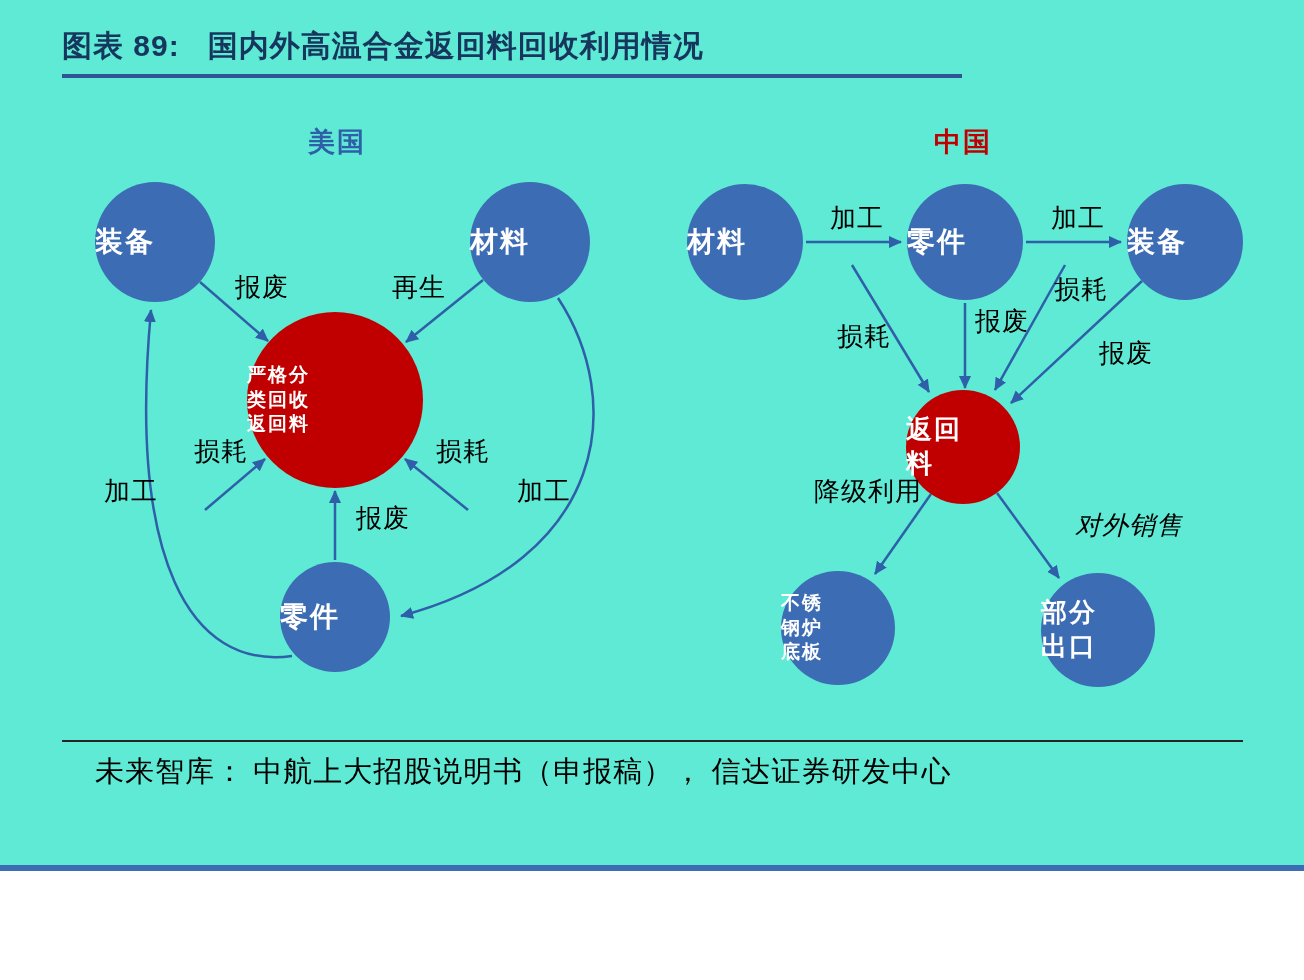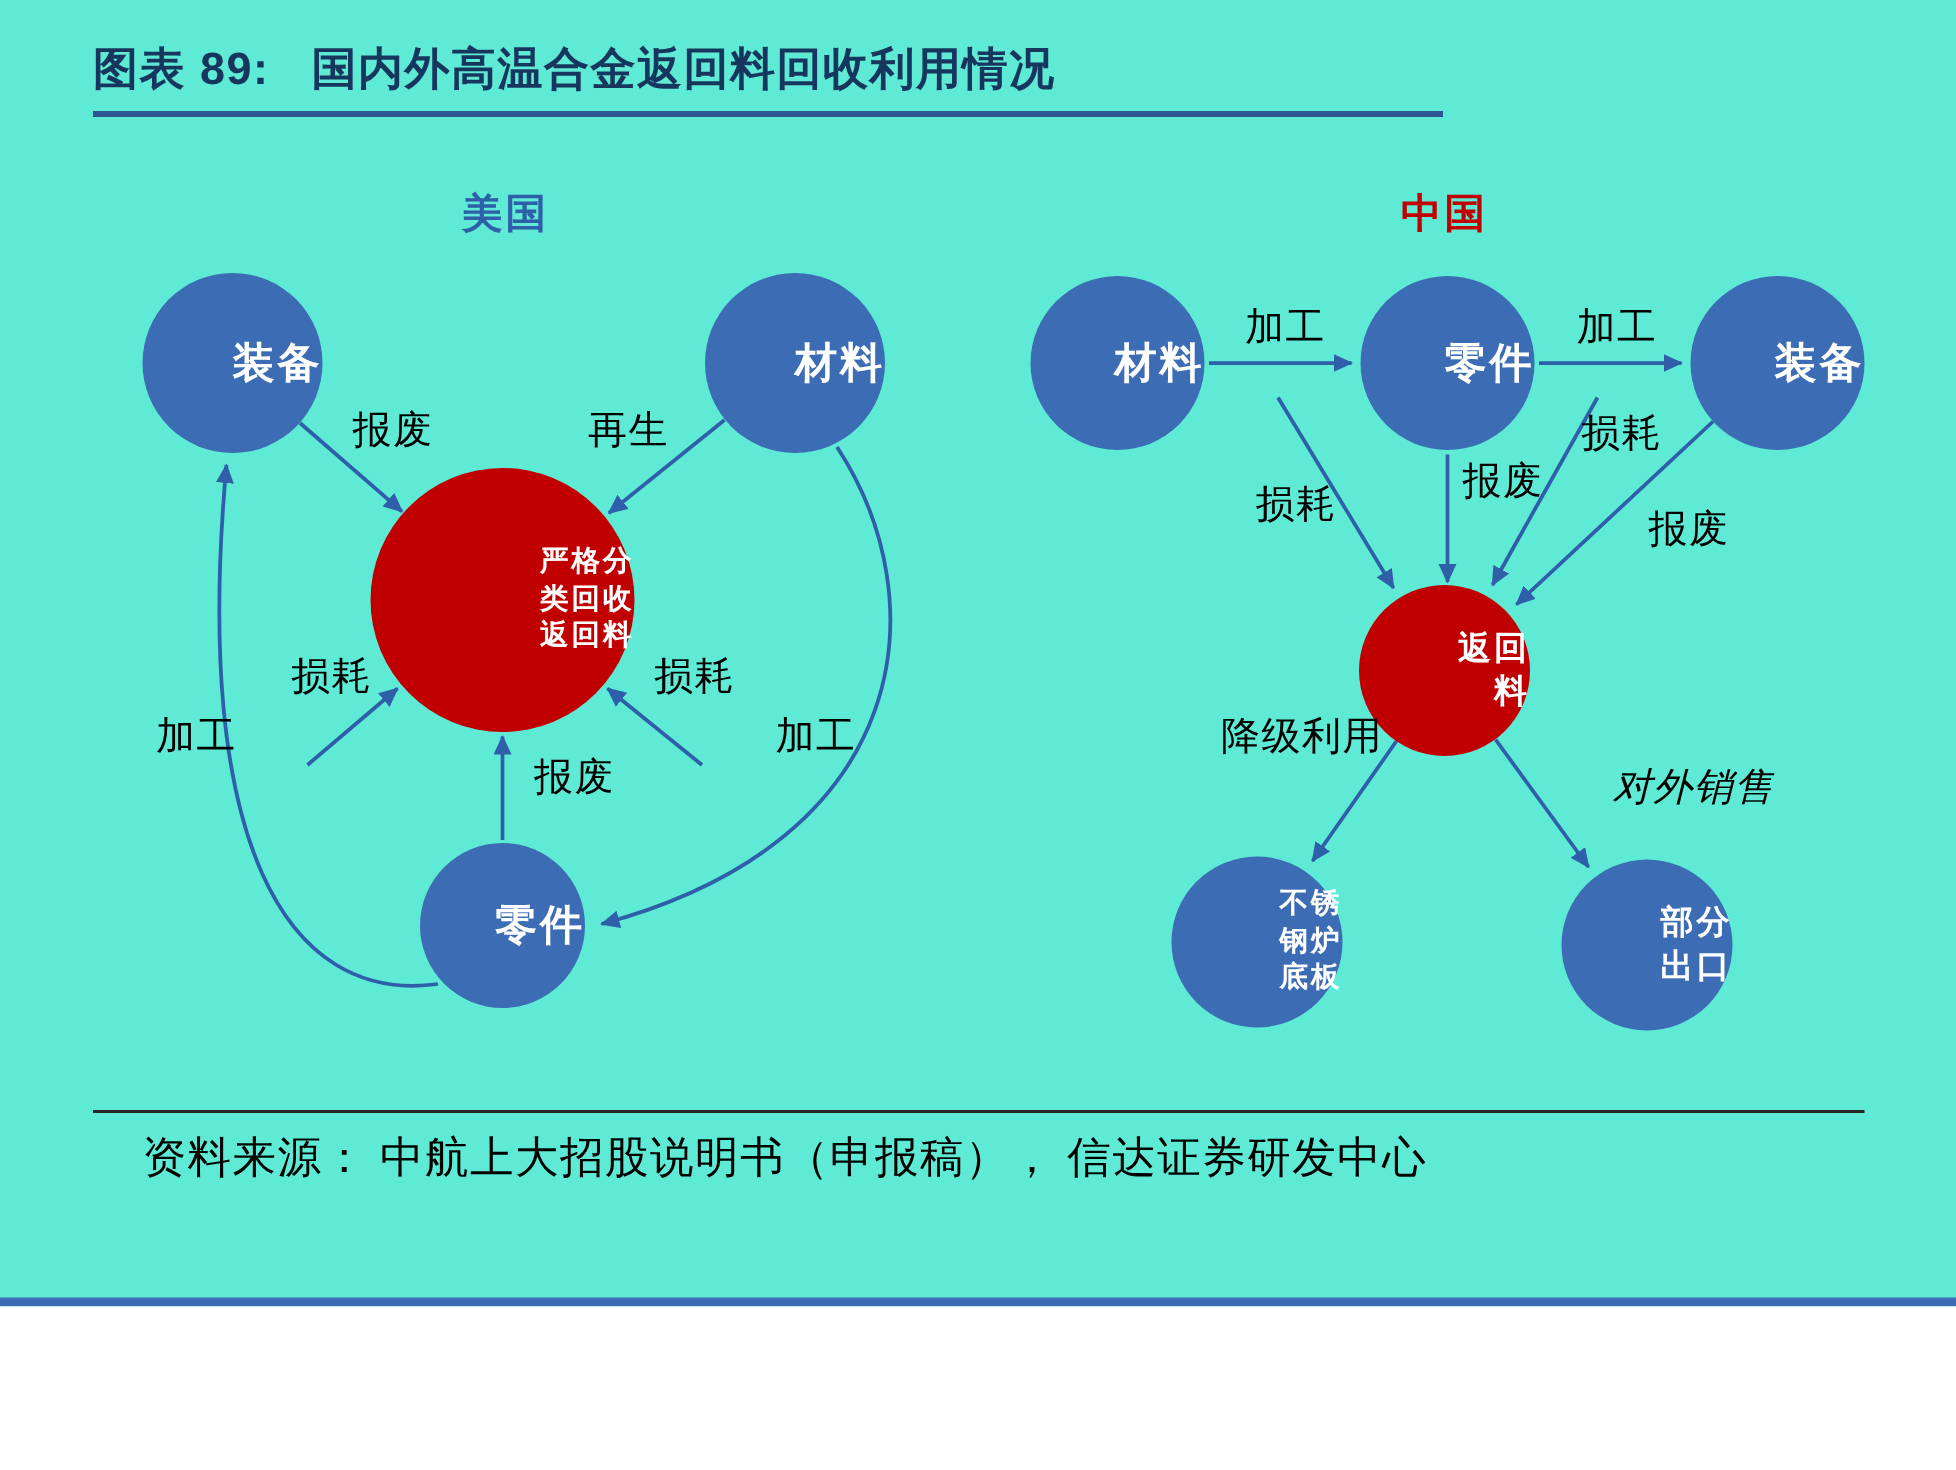--- a/index.html
+++ b/index.html
@@ -10,26 +10,26 @@
   .title-prefix { margin-right:28px; }
   .title-underline { position:absolute; left:62px; top:74px; width:900px; height:4px; background:#2F5597; }
 
   .region-heading { position:absolute; font-size:27px; font-weight:bold; transform:translateX(-50%); letter-spacing:2px; }
   .region-heading.us { left:337px; top:124px; color:#2E5FA8; }
   .region-heading.cn { left:963px; top:124px; color:#C00000; }
 
   .arrows { position:absolute; left:0; top:0; }
   .ar { stroke:#2E5FA8; stroke-width:2.5; fill:none; marker-end:url(#ah); }
 
-  .node { position:absolute; border-radius:50%; display:flex; flex-direction:column; align-items:flex-end; justify-content:center;
+  .node { position:absolute; border-radius:50%; display:flex; flex-direction:column; align-items:flex-start; justify-content:center;
           color:#ffffff; font-weight:bold; text-align:center; letter-spacing:2px; }
   .node.blue { background:#3C6CB4; }
   .node.red  { background:#C00000; }
   .node span { display:block; line-height:1.3; }
-  .fs28 { font-size:28px; } .fs27 { font-size:19px; } .fs26 { font-size:22px; } .fs25 { font-size:19px; }
+  .fs28 { font-size:28px; } .fs27 { font-size:19px; } .fs26 { font-size:26px; } .fs25 { font-size:19px; }
 
   .edge-label { position:absolute; transform:translate(-50%,-50%); font-size:26px; color:#000000; white-space:nowrap; letter-spacing:1px; }
 
   .src-divider { position:absolute; left:62px; top:740px; width:1181px; height:2px; background:#262626; }
   .source { position:absolute; left:95px; top:752px; font-family:"Liberation Serif", serif; font-size:29px; color:#000000; letter-spacing:1px; white-space:nowrap; }
   .watermark { position:absolute; right:34px; top:922px; font-size:31px; font-weight:bold; color:#141414; letter-spacing:1px; }
   .bottom-bar { position:absolute; left:0; bottom:0; width:1304px; height:6px; background:#3C6CB4; }
 </style>
 </head>
 <body>
@@ -118,16 +118,16 @@
   <div class="edge-label" style="left:857px; top:218px;">加工</div>
   <div class="edge-label" style="left:1078px; top:218px;">加工</div>
   <div class="edge-label" style="left:864px; top:336px;">损耗</div>
   <div class="edge-label" style="left:1002px; top:321px;">报废</div>
   <div class="edge-label" style="left:1081px; top:289px;">损耗</div>
   <div class="edge-label" style="left:1126px; top:353px;">报废</div>
   <div class="edge-label" style="left:868px; top:491px;">降级利用</div>
   <div class="edge-label" style="left:1129px; top:525px;font-style:italic;">对外销售</div>
 
   <div class="src-divider"></div>
-  <div class="source">资料来源： 中航上大招股说明书（申报稿）， 信达证券研发中心</div>
+  <div class="source">未来智库： 中航上大招股说明书（申报稿）， 信达证券研发中心</div>
   <div class="bottom-bar"></div>
 
 </div>
 
 </body></html>

